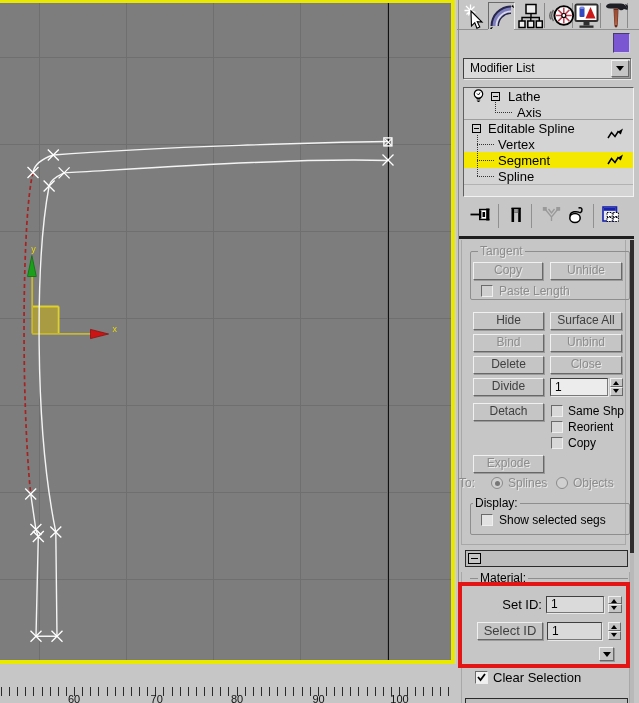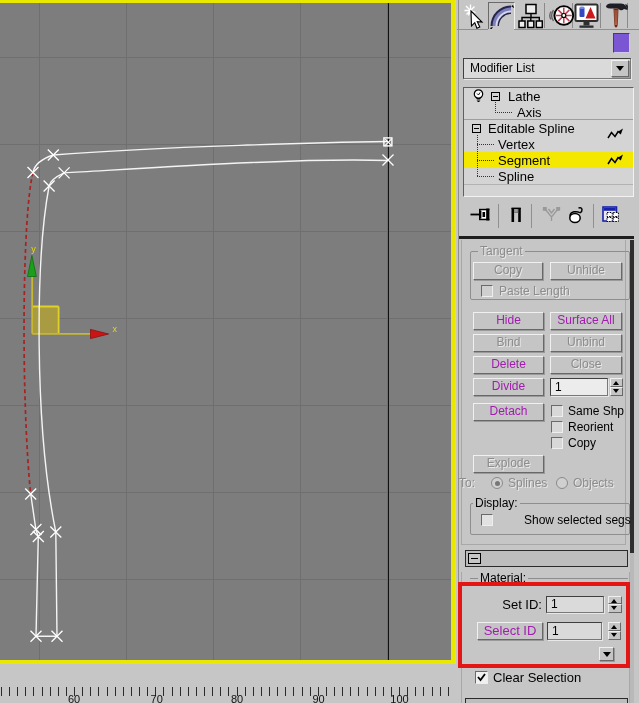--- a/index.html
+++ b/index.html
@@ -1,17 +1,17 @@
 <!DOCTYPE html>
 <html><head><meta charset="utf-8"><style>
 *{margin:0;padding:0;box-sizing:border-box}
 body{width:639px;height:703px;overflow:hidden;font-family:"Liberation Sans",sans-serif;background:#c6c6c6}
 #root{position:absolute;top:0;left:0;width:639px;height:703px}
 .a{position:absolute}
-.btn{position:absolute;background:#c5c5c5;border-top:1px solid #f0f0f0;border-left:1px solid #f0f0f0;border-right:1px solid #686868;border-bottom:1px solid #686868;box-shadow:1px 1px 0 #9a9a9a;font-size:12px;color:#a21caf;text-align:center;line-height:15px}
+.btn{position:absolute;background:#c5c5c5;border-top:1px solid #f0f0f0;border-left:1px solid #f0f0f0;border-right:1px solid #686868;border-bottom:1px solid #686868;box-shadow:1px 1px 0 #9a9a9a;font-size:12px;color:#404040;text-align:center;line-height:15px}
 .btn.dis{color:#8c8c8c;text-shadow:1px 1px 0 #e9e9e9}
 .fld{position:absolute;background:#dadada;border:1px solid #3f3f3f;border-right-color:#787878;border-bottom-color:#787878;box-shadow:1px 1px 0 #e8e8e8;font-size:12px;color:#000;line-height:15px;padding-left:4px}
 .grp{position:absolute;border:1px solid #8e8e8e;border-radius:2px}
 .grplab{position:absolute;background:#c6c6c6;font-size:12px;padding:0 2px;line-height:12px}
 .cb{position:absolute;width:12px;height:12px;background:#d8d8d8;border-top:1px solid #6a6a6a;border-left:1px solid #6a6a6a;border-right:1px solid #eee;border-bottom:1px solid #eee}
 .lab{position:absolute;font-size:12px;color:#000;line-height:13px;white-space:nowrap}
 .dis2{color:#8c8c8c;text-shadow:1px 1px 0 #e9e9e9}
 .gl{position:absolute;background:#6f6f6f}
 .tick{position:absolute;width:1px;height:9px;top:687px;background:#2a2a2a}
 .sep{position:absolute;width:1px;background:#8a8a8a}
@@ -305,21 +305,21 @@
     <div class="btn dis" style="left:473px;top:455px;width:71px;height:18px">Explode</div>
     <div class="lab dis2" style="left:459px;top:477px">To:</div>
     <div class="a" style="left:491px;top:477px;width:12px;height:12px;border-radius:50%;background:#d0d0d0;border:1px solid #8a8a8a"></div>
     <div class="a" style="left:495px;top:481px;width:5px;height:5px;border-radius:50%;background:#777"></div>
     <div class="lab dis2" style="left:508px;top:477px">Splines</div>
     <div class="a" style="left:556px;top:477px;width:12px;height:12px;border-radius:50%;background:#d0d0d0;border:1px solid #8a8a8a"></div>
     <div class="lab dis2" style="left:573px;top:477px">Objects</div>
     <div class="grp" style="left:470px;top:503px;width:160px;height:32px"></div>
     <div class="grplab" style="left:473px;top:497px">Display:</div>
     <div class="cb" style="left:481px;top:514px;background:#e2e2e2"></div>
-    <div class="lab" style="left:524px;top:514px">Show selected segs</div>
+    <div class="lab" style="left:499px;top:514px">Show selected segs</div>
     <div class="a" style="left:465px;top:550px;width:163px;height:17px;background:#bdbdbd;border:1px solid #2a2a2a"></div>
     <div class="a" style="left:468px;top:553px;width:13px;height:11px;border:1px solid #000;background:#c6c6c6"></div>
     <div class="a" style="left:471px;top:558px;width:7px;height:1px;background:#000"></div>
     <div class="a" style="left:461px;top:572px;width:1px;height:131px;background:#a8a8a8"></div>
     <div class="a" style="left:629px;top:572px;width:1px;height:131px;background:#a8a8a8"></div>
     <div class="a" style="left:470px;top:578px;width:158px;height:1px;background:#8e8e8e"></div>
     <div class="grplab" style="left:478px;top:572px">Material:</div>
     <div class="lab" style="left:482px;top:598px;width:60px;text-align:right;font-size:13px">Set ID:</div>
     <div class="fld" style="left:546px;top:596px;width:58px;height:17px;line-height:15px">1</div>
     <div class="spin" style="left:608px;top:596px;width:14px;height:8px"></div>

